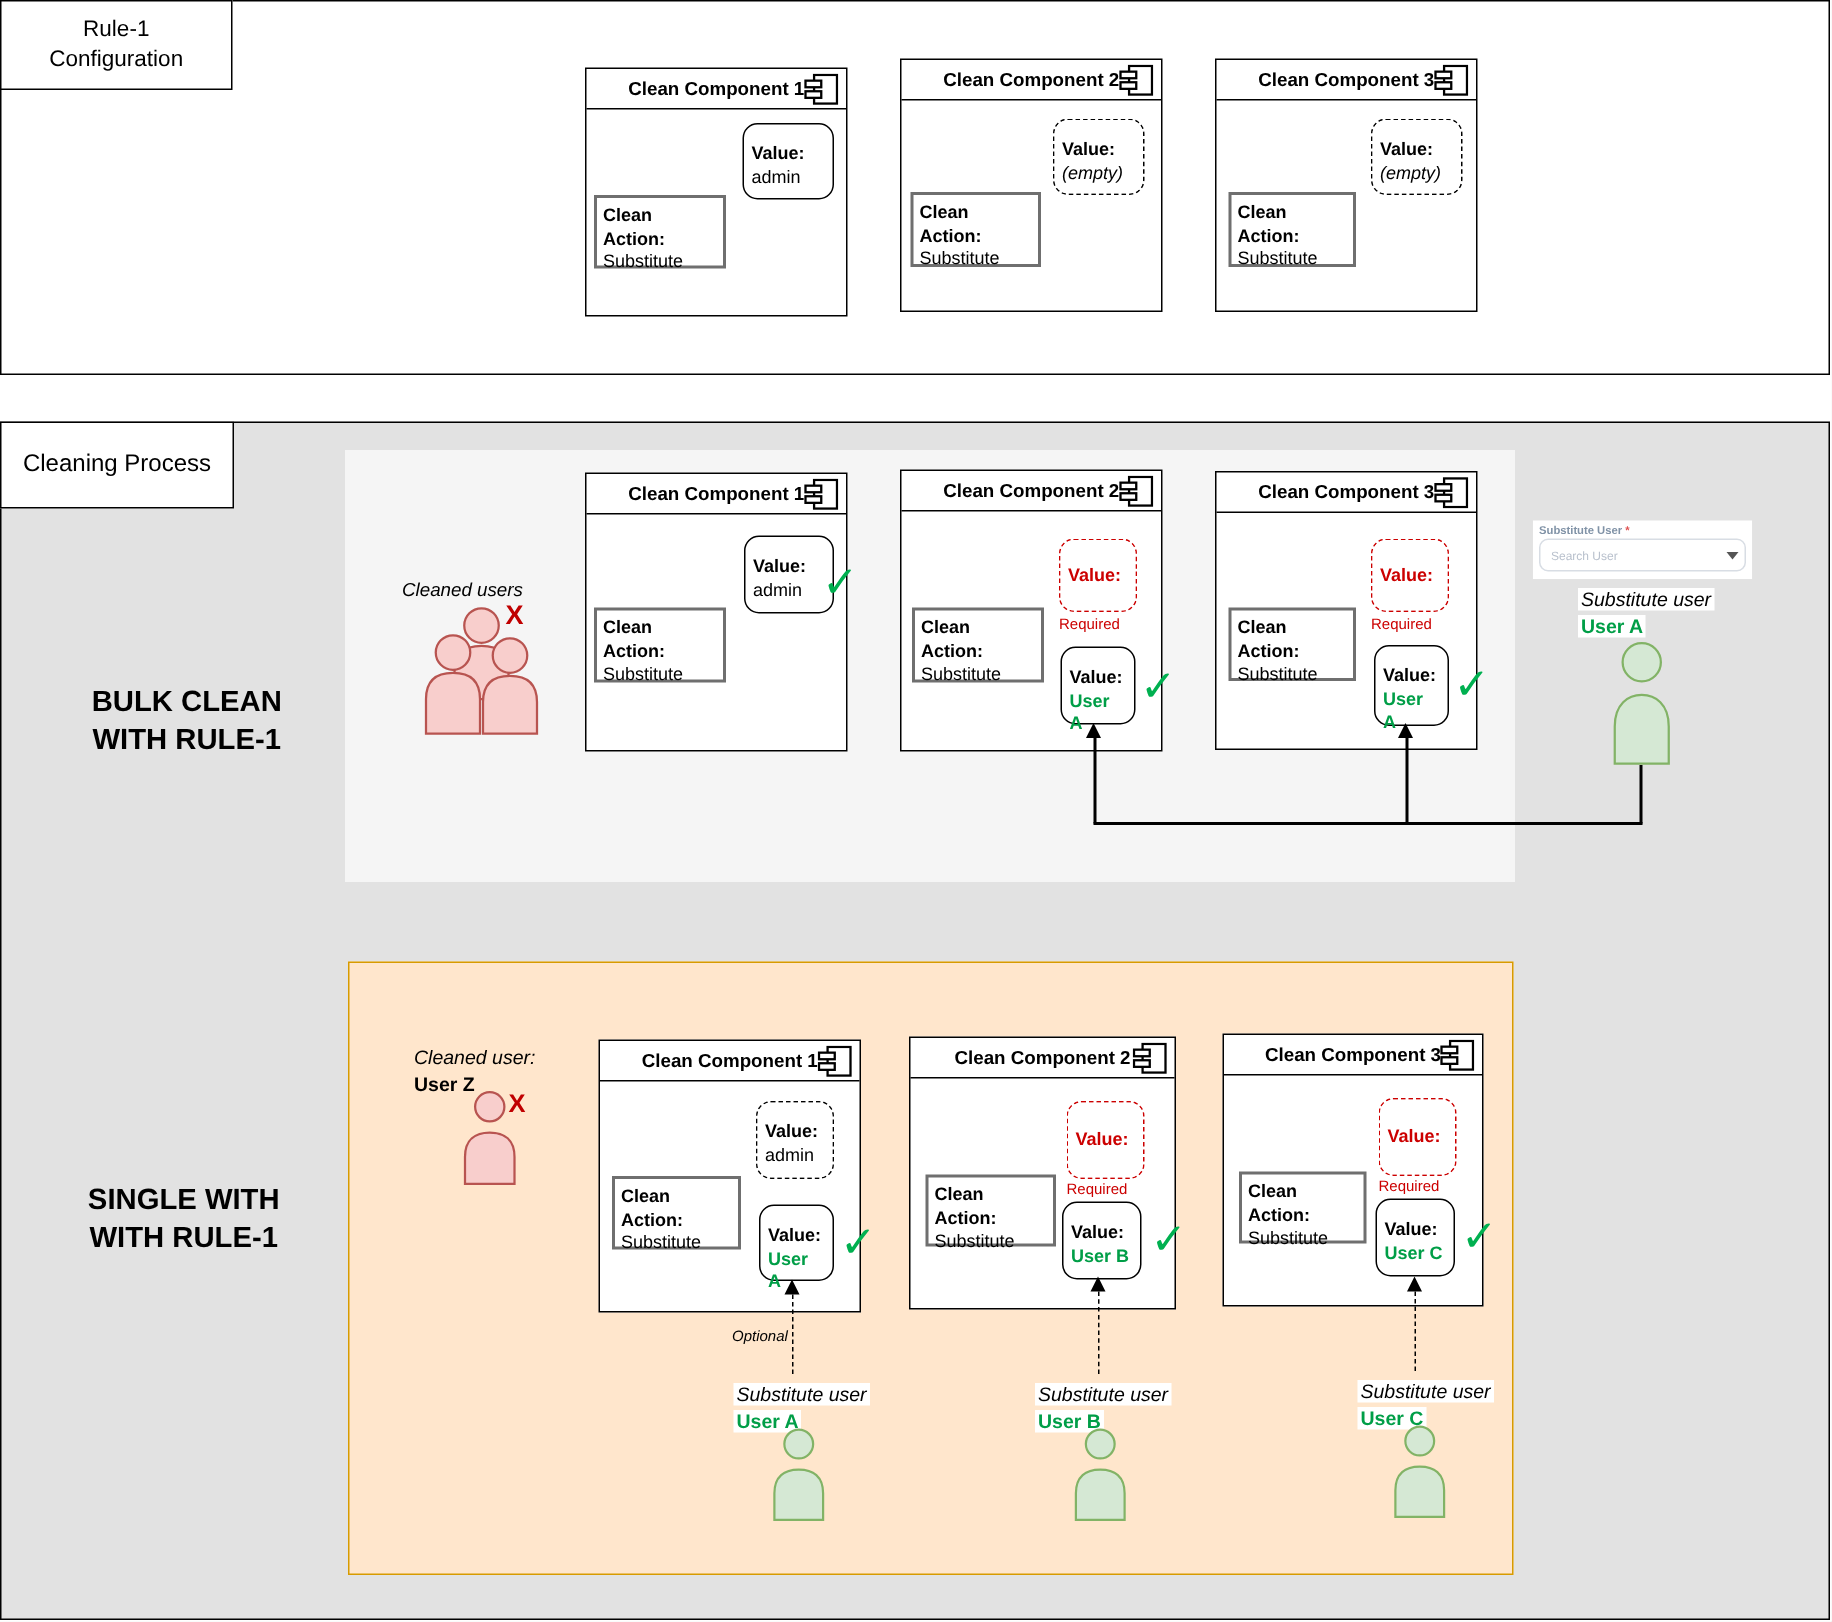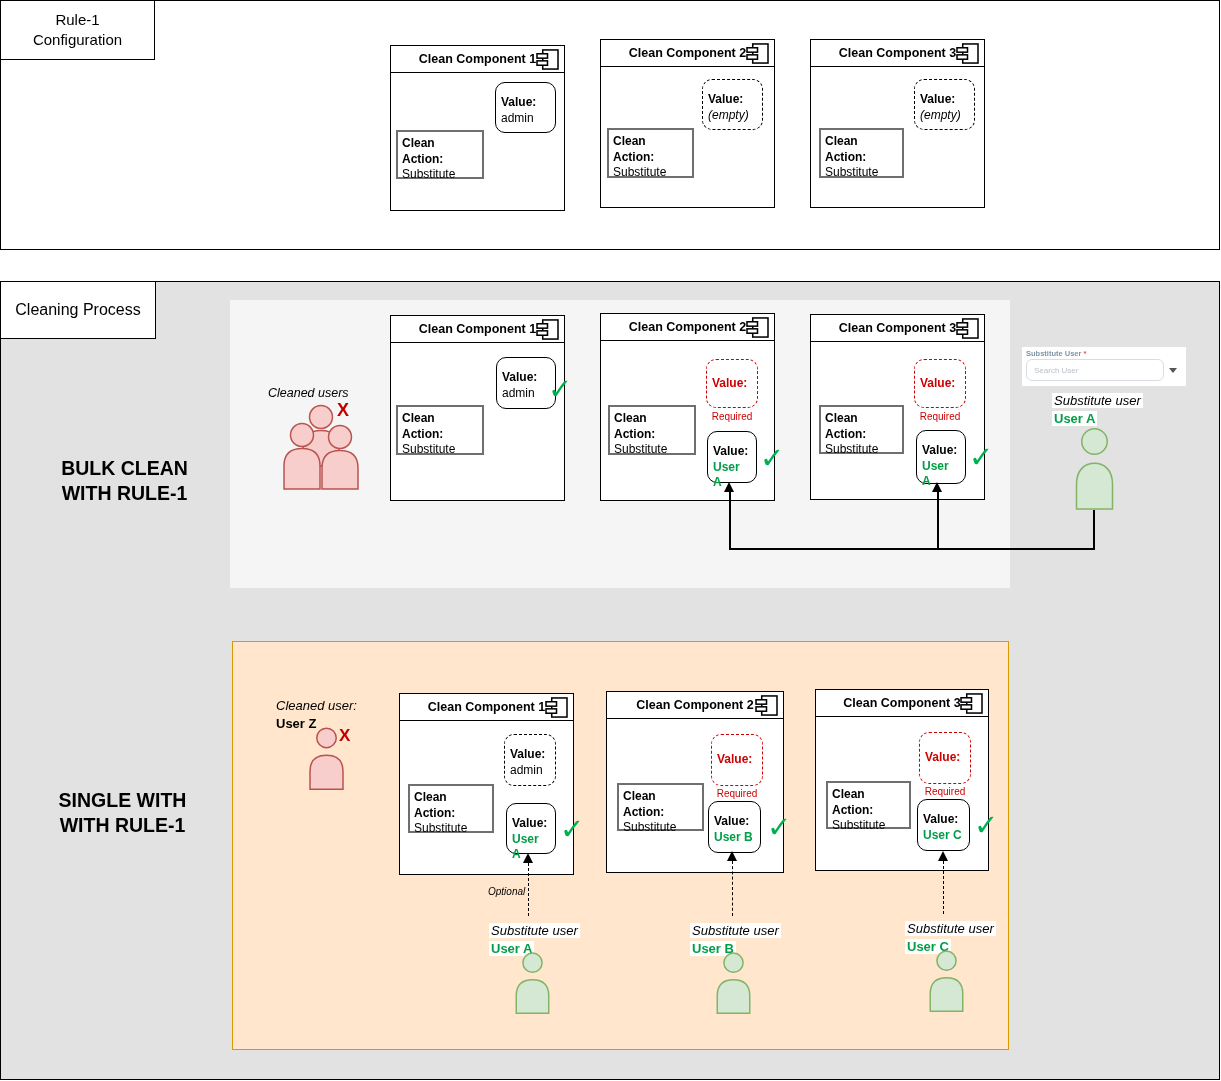--- a/index.html
+++ b/index.html
@@ -25,39 +25,39 @@
   .comp-icon { position:absolute; right:5px; top:3px; width:23px; height:21px; }
   .comp-body { position:relative; width:100%; height:calc(100% - 27px); }
 
   .action-box { position:absolute; background:#fff; border:2px solid #6f6f6f; padding:4px 4px; font-size:12px; line-height:1.3;margin-top:47px; }
   .action-box .bold { font-weight:bold; }
   .value-box { position:absolute; background:#fff; border:1.5px solid #000; border-radius:10px; padding:12px 5px; font-size:12px; line-height:1.3; }
   .value-box .bold { font-weight:bold; }
   .value-box.dash-black { border:1.5px dashed #000; }
   .value-box.dash-red { border:1.5px dashed #cc0000; color:#cc0000; display:flex; align-items:center; }
   .value-box.dash-red .bold { font-weight:bold; }
-  .req { position:absolute; color:#cc0000; font-size:10px; text-align:center; }
+  .req { position:absolute; color:#cc0000; font-size:10px; }
   .it { font-style:italic; }
   .green-name { color:#009e47; font-weight:bold; }
   .check { position:absolute; color:#00b050; font-size:29px; font-weight:bold; line-height:1; }
   .xmark { position:absolute; color:#c00000; font-size:18px; font-weight:bold; line-height:1; }
 
   
   .italic-label { font-style:italic; font-size:12.5px; }
   .name-label { font-weight:bold; font-size:13px; }
   .wbg { background:#fff; padding:0 2px; display:inline-block; }
   .optional-label { font-style:italic; font-size:10px; color:#000; }
 
   
   .ln { position:absolute; background:#000; }
   .dln { position:absolute; width:0; border-left:1.5px dashed #000; }
   .ah { position:absolute; width:0; height:0; border-left:5.5px solid transparent; border-right:5.5px solid transparent; border-bottom:10px solid #000; }
 
   
-  .search-card { left:1022px; top:347px; width:164px; height:39px; background:#fff; box-shadow:0 0 0 0.5px #e3e3e3; }
+  .search-card { left:1022px; top:347px; width:146px; height:39px; background:#fff; box-shadow:0 0 0 0.5px #e3e3e3; }
   .search-label { position:absolute; left:4px; top:2px; font-size:7.5px; font-weight:bold; color:#8193a7; }
   .search-label .star { color:#e05252; }
   .search-input { position:absolute; left:4px; top:12px; width:138px; height:22px; border:1px solid #d8dde4; border-radius:6px; background:#fff; font-size:8px; color:#444; padding:0 16px 0 7px; outline:none; font-family:inherit; }
   .search-input::placeholder { color:#b9c1cd; }
   .caret-icon { position:absolute; right:9px; top:21px; width:0; height:0; border-left:4px solid transparent; border-right:4px solid transparent; border-top:5px solid #555; }
 
   .person-svg { display:block; }
 </style>
 </head>
 <body>

